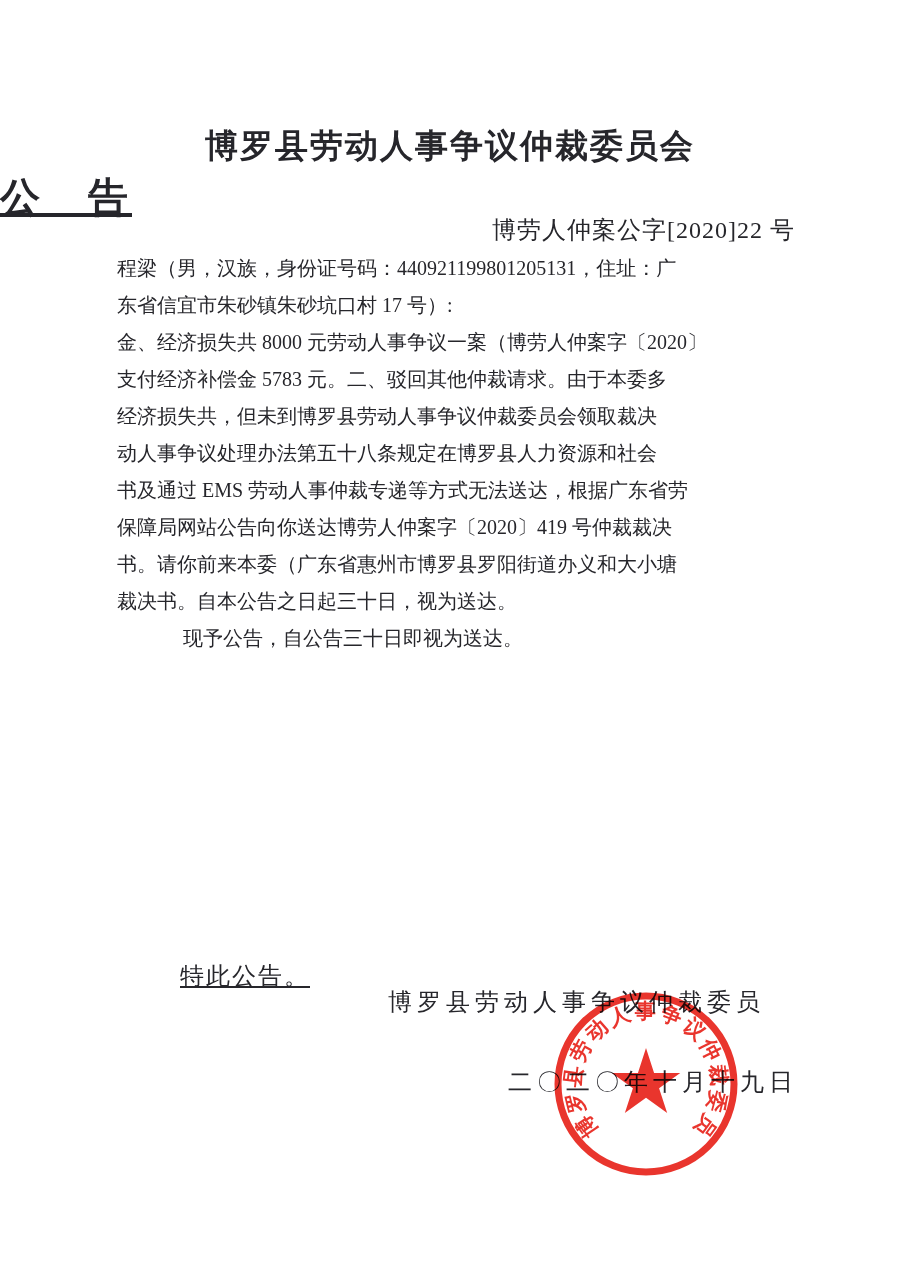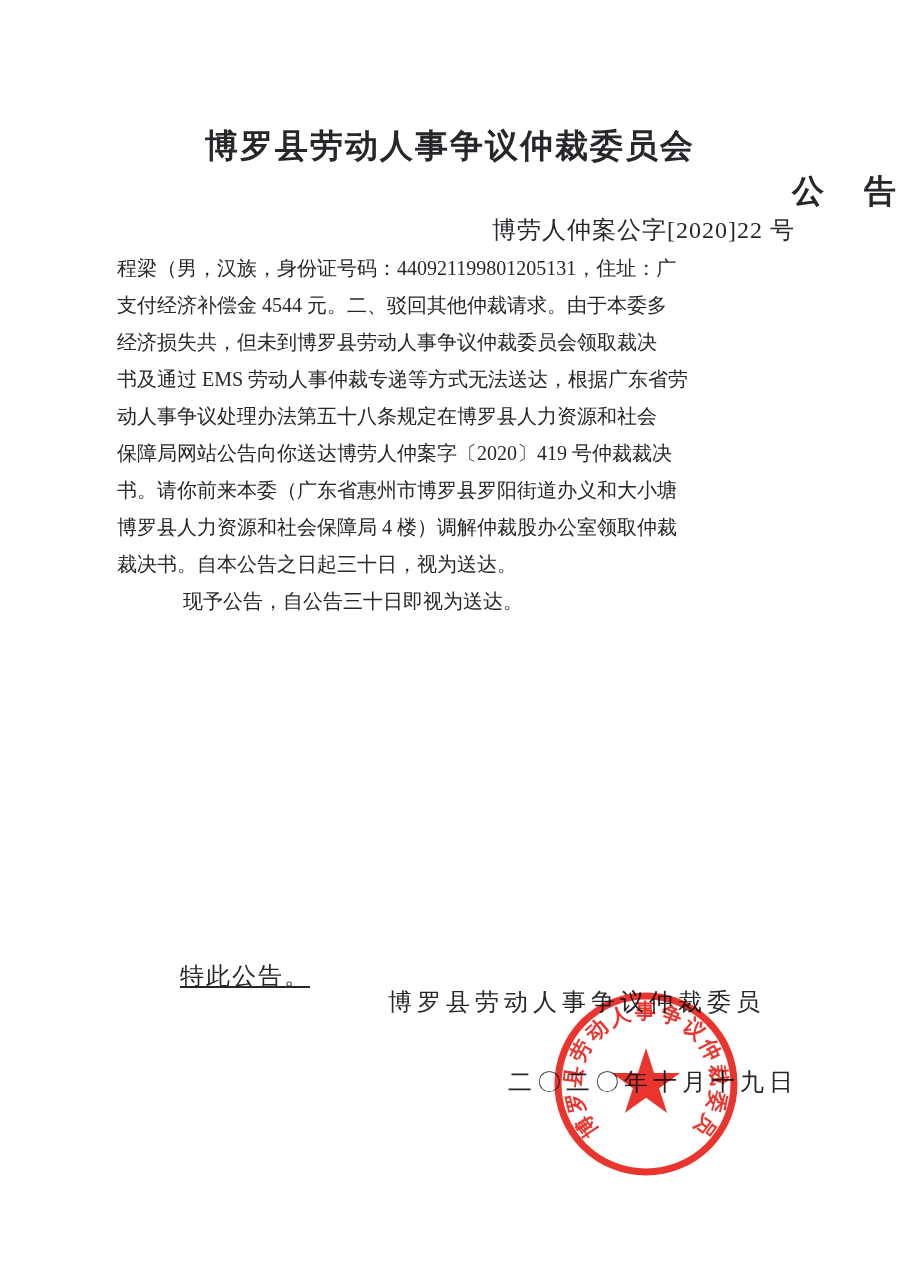--- a/index.html
+++ b/index.html
@@ -12,23 +12,23 @@
     color:#26262b;
   }
   .doc-title{
     position:absolute;top:124px;left:0;width:100%;
     text-align:center;
     font-family:"Liberation Sans","DejaVu Sans",sans-serif;
     font-weight:bold;font-size:33px;letter-spacing:2px;
   }
   .doc-subtitle{
     position:absolute;top:170px;left:0;width:100%;
-    text-align:right;
+    text-align:left;
     font-family:"Liberation Sans","DejaVu Sans",sans-serif;
-    font-weight:bold;font-size:32px;letter-spacing:4px;
+    font-weight:bold;font-size:40px;letter-spacing:4px;text-decoration:underline;
   }
   .doc-ref{
     position:absolute;top:214px;right:105px;
     font-size:24px;letter-spacing:1px;text-align:center;
   }
   .doc-body{
     position:absolute;top:250px;left:117px;right:40px;
     font-size:20px;line-height:37px;
   }
   .body-line{white-space:pre;height:37px;}
@@ -57,27 +57,28 @@
 <body>
 
 <div class="page">
 
   <div class="doc-title">博罗县劳动人事争议仲裁委员会</div>
   <div class="doc-subtitle">公　告</div>
   <div class="doc-ref">博劳人仲案公字[2020]22 号</div>
 
   <div class="doc-body">
     <div class="body-line">程梁（男，汉族，身份证号码：440921199801205131，住址：广</div>
-    <div class="body-line">支付经济补偿金 4544 元。二、驳回其他仲裁请求。由于本委多</div>
+    <div class="body-line">东省信宜市朱砂镇朱砂坑口村 17 号）:</div>
+    <div class="body-line">金、经济损失共 8000 元劳动人事争议一案（博劳人仲案字〔2020〕</div>
+    <div class="body-line">支付经济补偿金 5783 元。二、驳回其他仲裁请求。由于本委多</div>
     <div class="body-line">经济损失共，但未到博罗县劳动人事争议仲裁委员会领取裁决</div>
+    <div class="body-line">动人事争议处理办法第五十八条规定在博罗县人力资源和社会</div>
     <div class="body-line">书及通过 EMS 劳动人事仲裁专递等方式无法送达，根据广东省劳</div>
-    <div class="body-line">动人事争议处理办法第五十八条规定在博罗县人力资源和社会</div>
     <div class="body-line">保障局网站公告向你送达博劳人仲案字〔2020〕419 号仲裁裁决</div>
     <div class="body-line">书。请你前来本委（广东省惠州市博罗县罗阳街道办义和大小塘</div>
-    <div class="body-line">博罗县人力资源和社会保障局 4 楼）调解仲裁股办公室领取仲裁</div>
     <div class="body-line">裁决书。自本公告之日起三十日，视为送达。</div>
     <div class="body-line indent">现予公告，自公告三十日即视为送达。</div>
   </div>
 
   <div class="doc-closing">特此公告。</div>
   <div class="doc-signature">博罗县劳动人事争议仲裁委员</div>
   <div class="doc-date">二〇二〇年十月十九日</div>
 
   <svg class="seal" viewBox="-100 -100 200 200" xmlns="http://www.w3.org/2000/svg">
     <circle cx="0" cy="0" r="88" fill="none" stroke="#e8251d" stroke-width="7"></circle>

